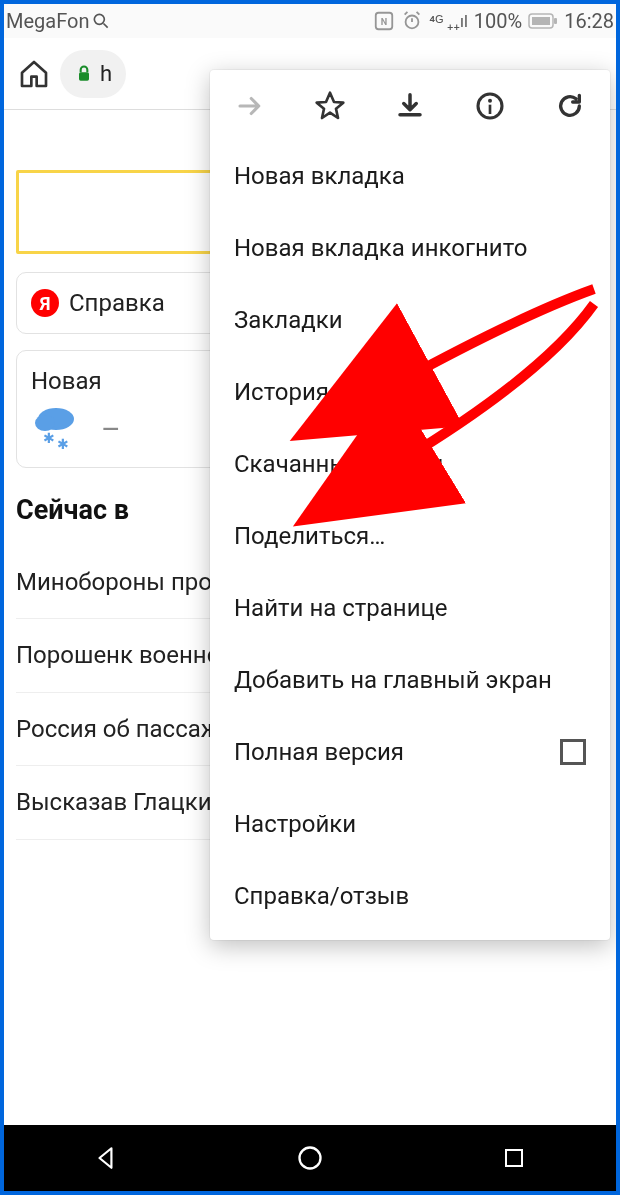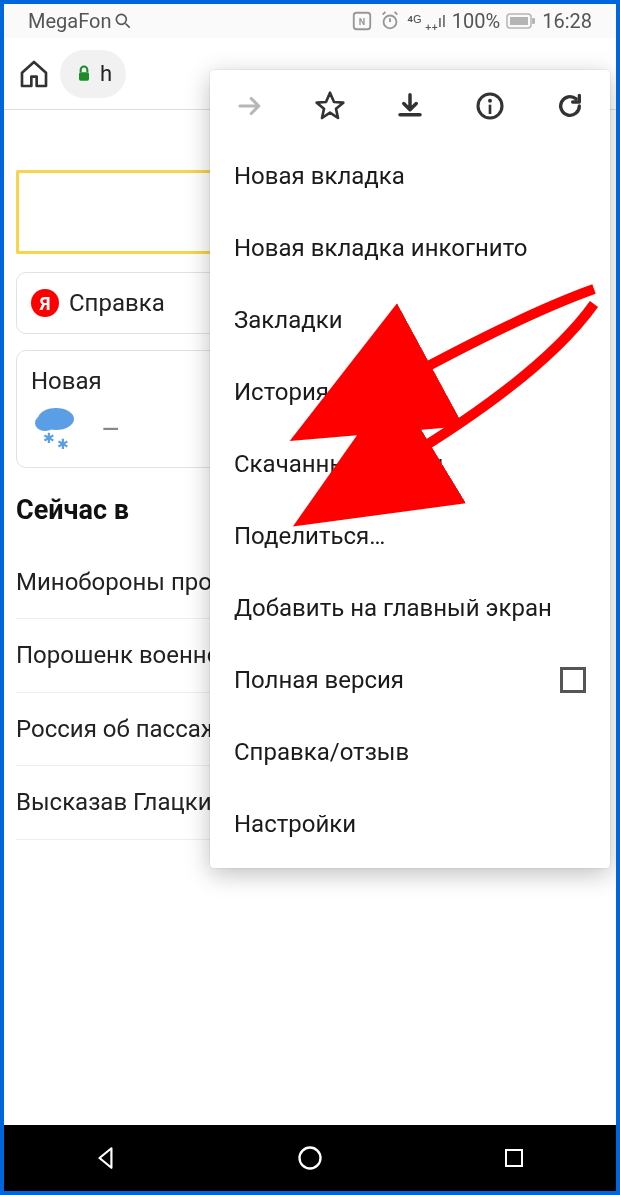--- a/index.html
+++ b/index.html
@@ -10,21 +10,21 @@
       background: #fff;
       border: 4px solid #0066dd;
       position: relative;
       overflow: hidden;
     }
     .status-bar {
       display: flex;
       justify-content: space-between;
       align-items: center;
       height: 34px;
-      padding: 0 24px;
+      padding: 0 2px;
       font-size: 20px;
       color: #555;
       background: #fafafa;
     }
     .status-left { display: flex; align-items: center; gap: 2px; }
     .status-right { display: flex; align-items: center; gap: 6px; }
     .status-right svg { opacity: 0.6; }
     .browser-toolbar {
       display: flex;
       align-items: center;
@@ -251,31 +251,34 @@
   <div class="menu-item">
       <span>История</span>
     </div>
   <div class="menu-item">
       <span>Скачанные файлы</span>
     </div>
   <div class="menu-item">
       <span>Поделиться…</span>
     </div>
   <div class="menu-item">
+      <span>Найти на странице</span>
+    </div>
+  <div class="menu-item">
       <span>Добавить на главный экран</span>
     </div>
   <div class="menu-item">
     <span>Полная версия</span>
     <span class="checkbox-empty"></span>
   </div>
   <div class="menu-item">
+      <span>Настройки</span>
+    </div>
+  <div class="menu-item">
       <span>Справка/отзыв</span>
-    </div>
-  <div class="menu-item">
-      <span>Настройки</span>
     </div>
 </div>
 
 <svg class="arrows" width="620" height="1195">
   <defs>
     <marker id="redhead" markerWidth="16" markerHeight="14" refX="3" refY="7" orient="auto">
       <polygon points="0,0 16,7 0,14" fill="#ff0000"></polygon>
     </marker>
   </defs>
 

